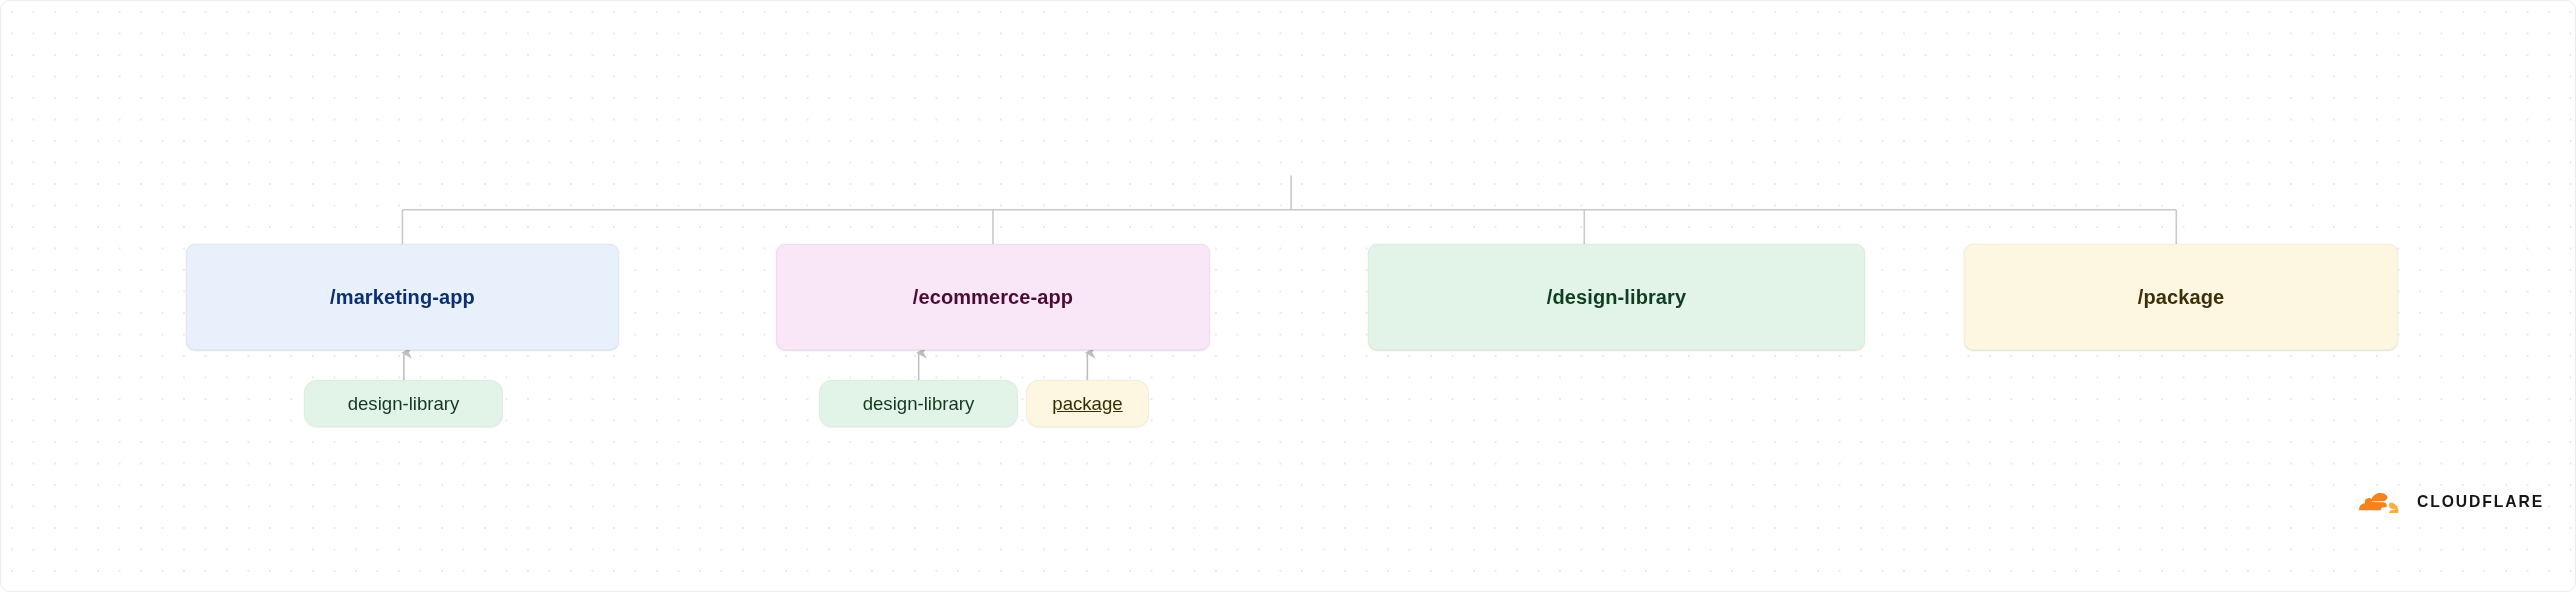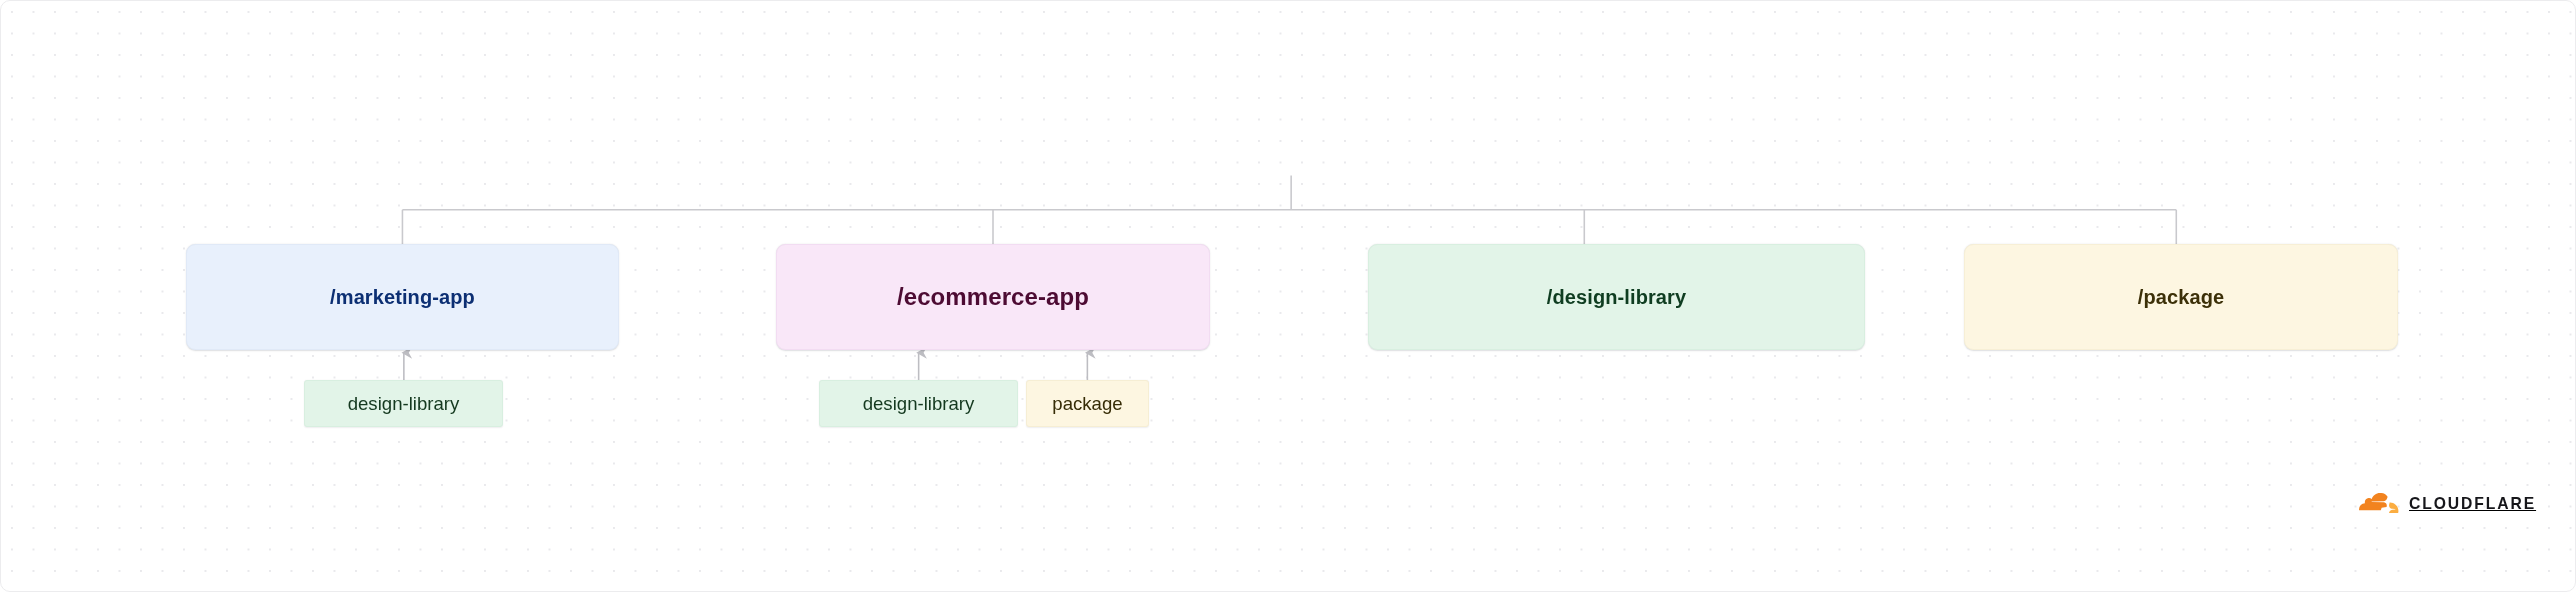--- a/index.html
+++ b/index.html
@@ -41,46 +41,46 @@
   }
   #root-node .label { font-size:21px; color:#2f2f33; }
 
   .child { top:243px; height:106px; }
   #child-0 { left:185px;  width:433px; background:#e8f0fc; border:0.7px solid #e0e9f7; }
   #child-1 { left:775px; width:434px; background:#f9e7f8; border:0.7px solid #f2dcf2; }
   #child-2 { left:1367px; width:497px; background:#e2f4e8; border:0.7px solid #d8efe0; }
   #child-3 { left:1963px; width:434px; background:#fdf6e1; border:0.7px solid #f7efd6; }
 
   #child-0 .label { font-size:20px; color:#0c2f73; }
-  #child-1 .label { font-size:24px; color:#4d0b33; }
+  #child-1 .label { font-size:20px; color:#4d0b33; }
   #child-2 .label { font-size:20px; color:#0f3d21; }
   #child-3 .label { font-size:20px; color:#3c3008; }
 
   
   .chip {
     position:absolute; top:379px; height:47px;
     display:flex; align-items:center; justify-content:center;
-    border-radius:3px;
+    border-radius:13px;
     box-shadow:0 0.7px 1.4px rgba(16,20,30,.07);
   }
   .chip .chip-label { font-size:18.6px; white-space:nowrap; }
 
   .chip.green { background:#e2f4e8; border:0.7px solid #d8efe0; }
   .chip.green .chip-label { color:#14391f; }
   .chip.cream { background:#fdf6e1; border:0.7px solid #f6eed4; }
-  .chip.cream .chip-label { color:#362c06; }
+  .chip.cream .chip-label { color:#362c06;text-decoration:underline; }
 
   #chip-0 { left:303px;  width:199px; }
   #chip-1 { left:818px; width:199px; }
   #chip-2 { left:1025px; width:123px; }
 
   
   #cf-logo {
     position:absolute; left:2354px; top:492px;
-    display:flex; align-items:center; gap:10px;text-decoration:underline;
+    display:flex; gap:18px;
   }
   #cf-logo .cf-word {
     font-size:15.7px; font-weight:bold; letter-spacing:1.9px;
     color:#16161a;
   }
 </style>
 </head>
 <body>
 
 <div id="canvas">

